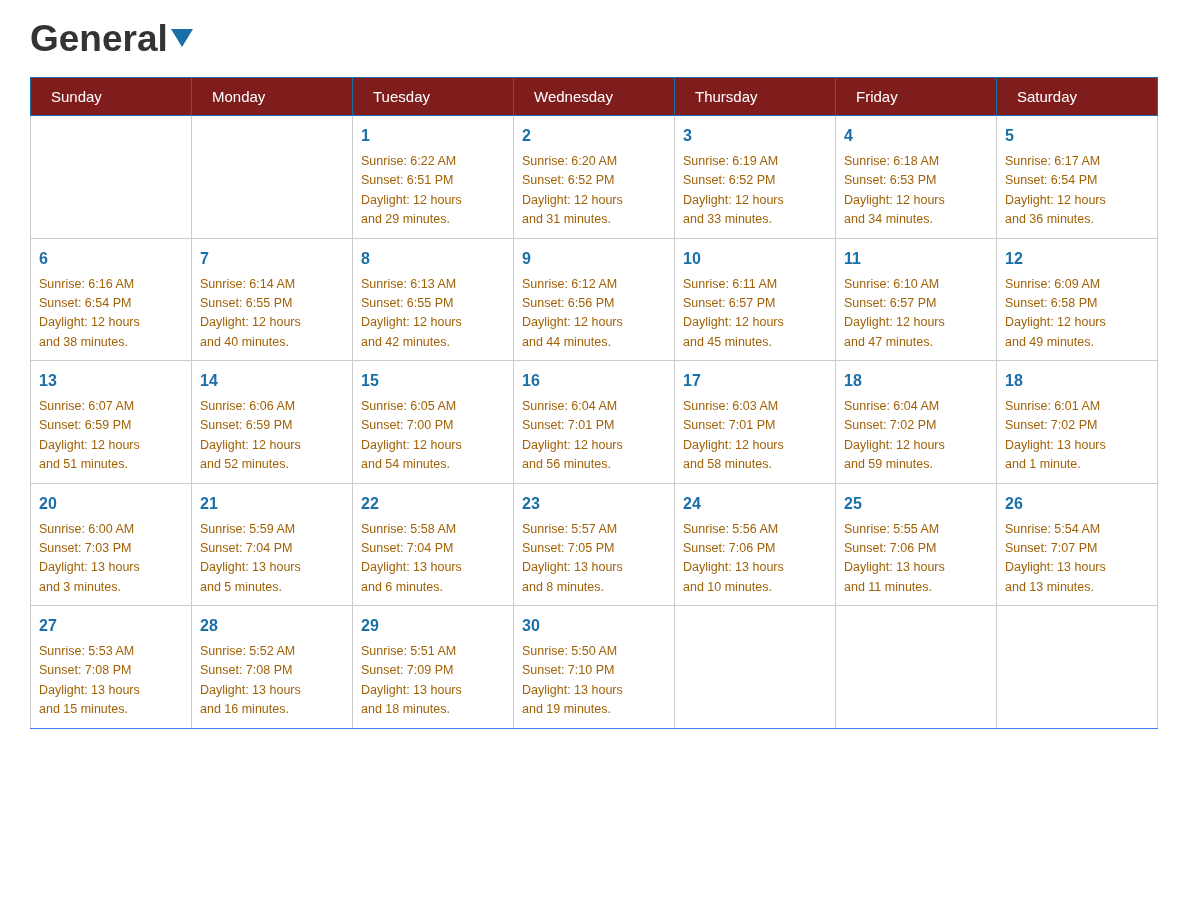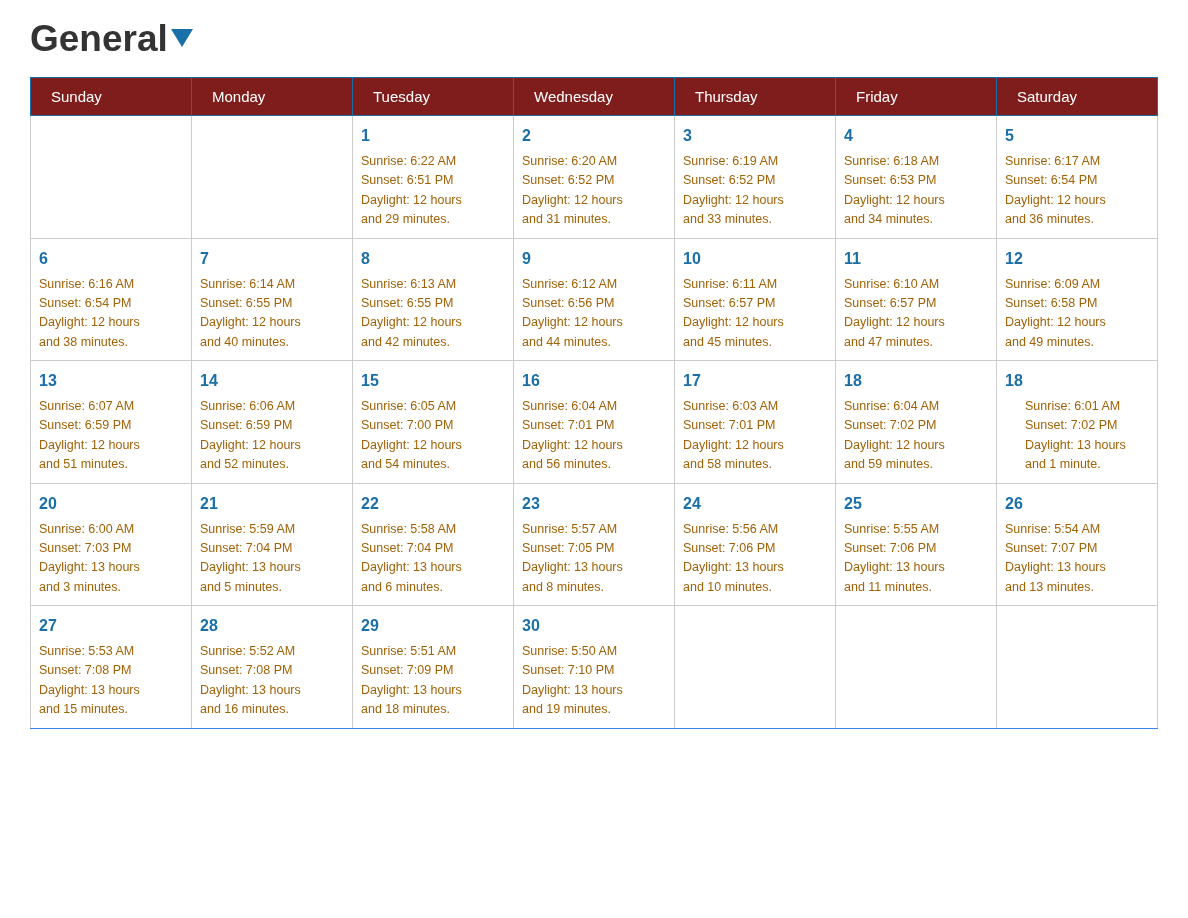--- a/index.html
+++ b/index.html
@@ -251,21 +251,21 @@
         </td>
         <td>
           <span class="day-num">18</span>
           <div class="day-info" style="white-space: pre-line;">Sunrise: 6:04 AM
 Sunset: 7:02 PM
 Daylight: 12 hours
 and 59 minutes.</div>
         </td>
         <td>
           <span class="day-num">18</span>
-          <div class="day-info" style="white-space: pre-line; margin-left: 20px;">Sunrise: 6:01 AM
+          <div class="day-info" style="white-space: pre-line;">Sunrise: 6:01 AM
 Sunset: 7:02 PM
 Daylight: 13 hours
 and 1 minute.</div>
         </td>
       </tr>
       <tr>
         <td>
           <span class="day-num">20</span>
           <div class="day-info" style="white-space: pre-line;">Sunrise: 6:00 AM
 Sunset: 7:03 PM

